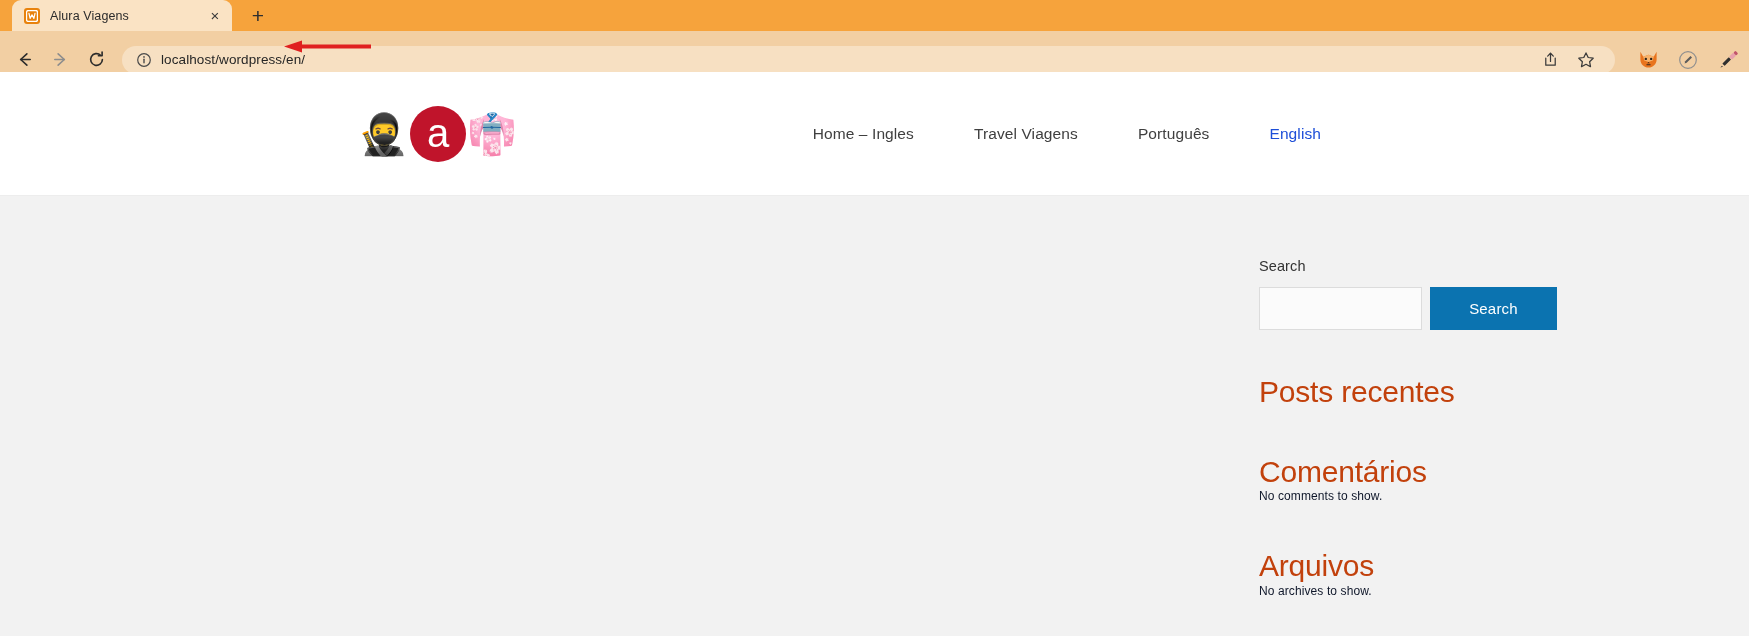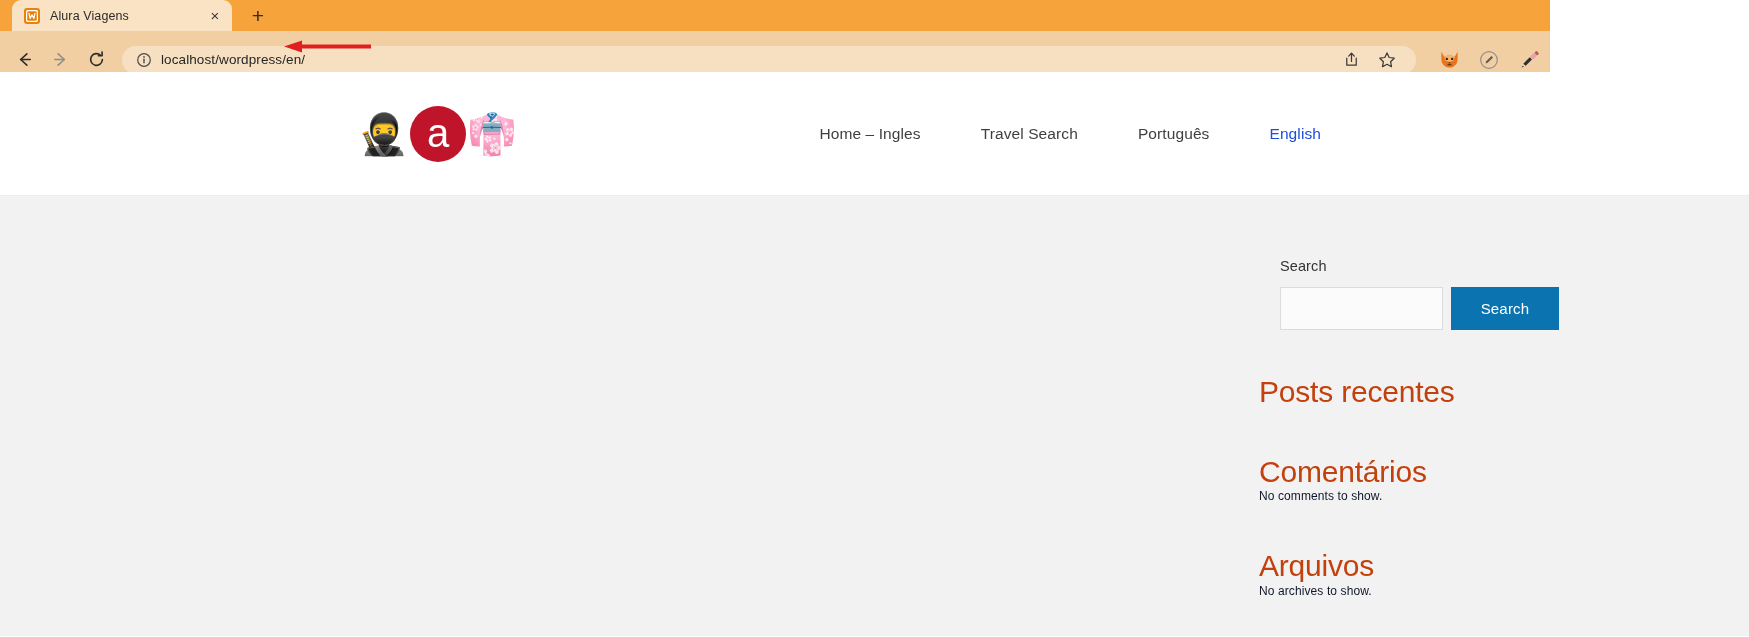--- a/index.html
+++ b/index.html
@@ -7,21 +7,21 @@
   html, body {
     width: 1749px;
     height: 637px;
     overflow: hidden;
     background: #ffffff;
     font-family: "Liberation Sans", sans-serif;
   }
 
   
   #browser-chrome {
-    width: 1550px;
+    width: 1749px;
     background: #f6a33c;
     position: relative;
   }
 
   #tab-strip {
     height: 31px;
     display: flex;
     align-items: flex-end;
     padding-left: 12px;
     background: #f6a33c;
@@ -228,21 +228,21 @@
 
   #sidebar {
     position: absolute;
     left: 1259px;
     top: 0;
     width: 300px;
   }
 
   .widget { margin-bottom: 0; }
 
-  #search-widget { padding-top: 62px; margin-left: 21px; }
+  #search-widget { padding-top: 62px; }
 
   .search-label {
     font-size: 14.5px;
     color: #333333;
     margin-bottom: 13px;
     display: block;
     letter-spacing: .1px;
   }
 
   .search-row { display: flex; align-items: stretch; }
@@ -402,21 +402,21 @@
       <span class="alura-mark">
         <svg width="56" height="56" viewBox="0 0 56 56">
           <text x="28" y="41" text-anchor="middle" font-family="Liberation Sans, sans-serif" font-size="40" fill="#ffffff">a</text>
         </svg>
       </span>
       <span class="logo-emoji">👘</span>
     </div>
 
     <nav id="main-nav">
       <a class="nav-item" href="#">Home – Ingles</a>
-      <a class="nav-item" href="#">Travel Search</a>
+      <a class="nav-item" href="#">Travel Viagens</a>
       <a class="nav-item" href="#">Português</a>
       <a class="nav-item active" href="#">English</a>
     </nav>
   </div>
 
   <div id="content-area">
 
     <aside id="sidebar">
 
       <div class="widget" id="search-widget">

